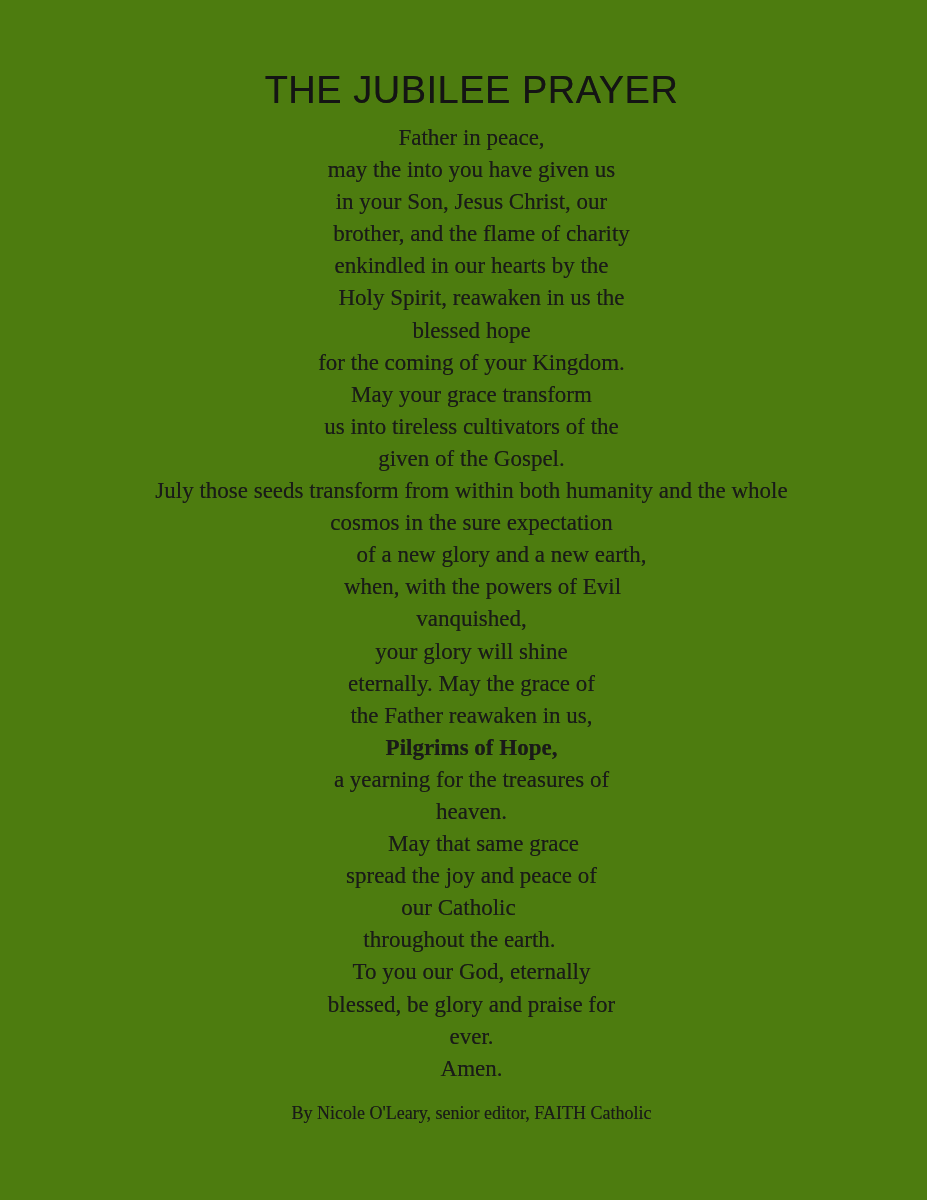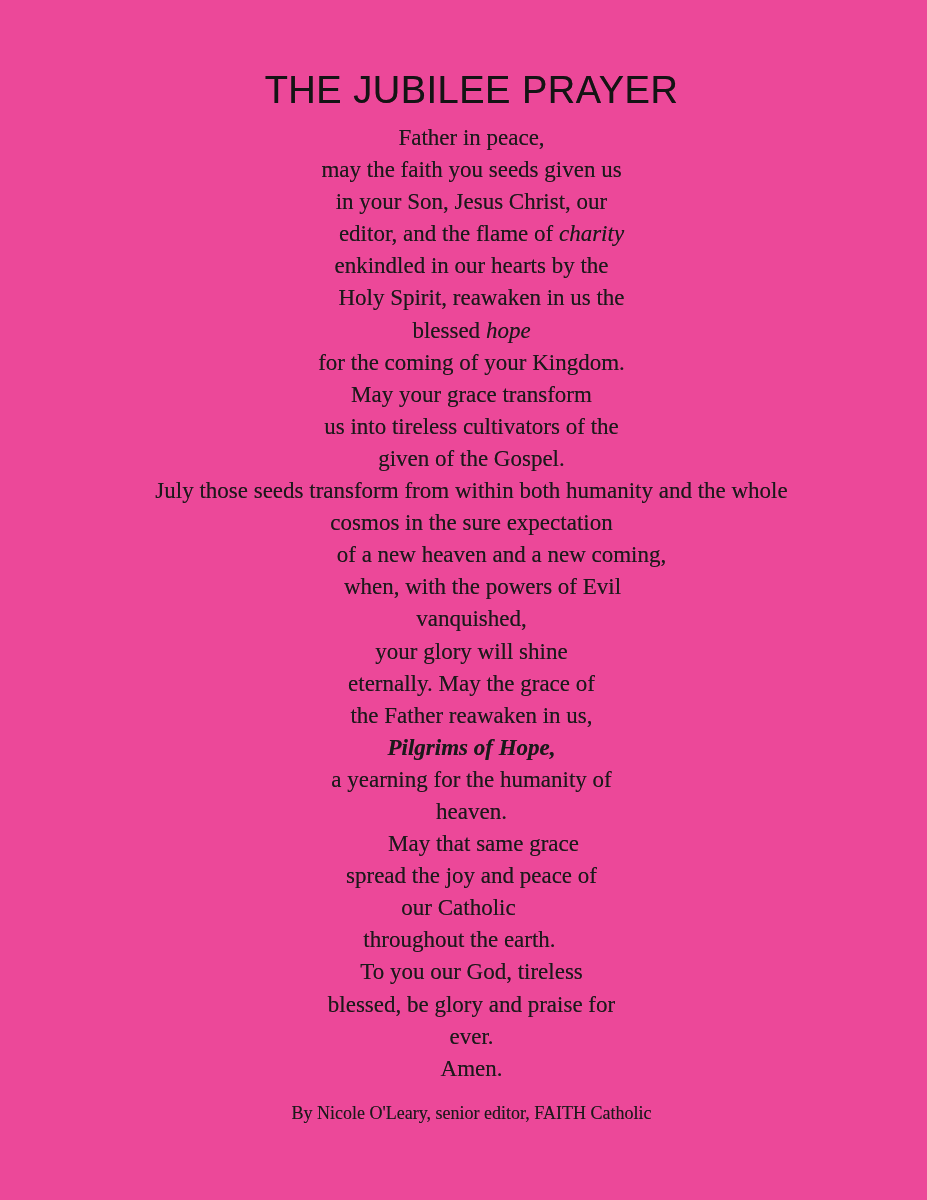--- a/index.html
+++ b/index.html
@@ -13,21 +13,21 @@
     position: relative;
     overflow: hidden;
     color: #161616;
   }
   .page {
     position: absolute;
     left: 0;
     top: 0;
     width: 927px;
     height: 1200px;
-    background: #ec4899;
+    background: #4d7c0f;
   }
   .title {
     position: absolute;
     top: 68px;
     left: 8px;
     width: 100%;
     margin: 0;
     text-align: center;
     font-family: "Liberation Sans", sans-serif;
     font-size: 38px;
@@ -53,21 +53,21 @@
     white-space: nowrap;
   }
   
   .prayer-line:nth-child(4)  { transform: translateX(10px); }
   .prayer-line:nth-child(6)  { transform: translateX(10px); }
   .prayer-line:nth-child(14) { transform: translateX(30px); }
   .prayer-line:nth-child(15) { transform: translateX(11px); }
   .prayer-line:nth-child(23) { transform: translateX(12px); }
   .prayer-line:nth-child(25) { transform: translateX(-13px); }
   .prayer-line:nth-child(26) { transform: translateX(-12px); }
-  .seg-italic { font-style: italic; }
+  .seg-italic { }
   .seg-bold   { font-weight: bold; text-align: center; }
   .byline {
     position: absolute;
     top: 1101px;
     left: 8px;
     width: 100%;
     text-align: center;
     font-family: "Liberation Serif", serif;
     font-size: 18px;
     line-height: 24px;
@@ -76,45 +76,45 @@
   }
 </style>
 </head>
 <body>
 
 <div class="page">
   <h1 class="title">THE JUBILEE PRAYER</h1>
 
   <div class="prayer">
       <div class="prayer-line"><span>Father in peace,</span></div>
-      <div class="prayer-line"><span>may the faith you seeds given us</span></div>
+      <div class="prayer-line"><span>may the into you have given us</span></div>
       <div class="prayer-line"><span>in your Son, Jesus Christ, our</span></div>
-      <div class="prayer-line"><span>editor, and the flame of </span><span class="seg-italic">charity</span></div>
+      <div class="prayer-line"><span>brother, and the flame of </span><span class="seg-italic">charity</span></div>
       <div class="prayer-line"><span>enkindled in our hearts by the</span></div>
       <div class="prayer-line"><span>Holy Spirit, reawaken in us the</span></div>
       <div class="prayer-line"><span>blessed </span><span class="seg-italic">hope</span></div>
       <div class="prayer-line"><span>for the coming of your Kingdom.</span></div>
       <div class="prayer-line"><span>May your grace transform</span></div>
       <div class="prayer-line"><span>us into tireless cultivators of the</span></div>
       <div class="prayer-line"><span>given of the Gospel.</span></div>
       <div class="prayer-line"><span>July those seeds transform from within both humanity and the whole</span></div>
       <div class="prayer-line"><span>cosmos in the sure expectation</span></div>
-      <div class="prayer-line"><span>of a new heaven and a new coming,</span></div>
+      <div class="prayer-line"><span>of a new glory and a new earth,</span></div>
       <div class="prayer-line"><span>when, with the powers of Evil</span></div>
       <div class="prayer-line"><span>vanquished,</span></div>
       <div class="prayer-line"><span>your glory will shine</span></div>
       <div class="prayer-line"><span>eternally. May the grace of</span></div>
       <div class="prayer-line"><span>the Father reawaken in us,</span></div>
       <div class="prayer-line"><span class="seg-italic seg-bold">Pilgrims of Hope,</span></div>
-      <div class="prayer-line"><span>a yearning for the humanity of</span></div>
+      <div class="prayer-line"><span>a yearning for the treasures of</span></div>
       <div class="prayer-line"><span>heaven.</span></div>
       <div class="prayer-line"><span>May that same grace</span></div>
       <div class="prayer-line"><span>spread the joy and peace of</span></div>
       <div class="prayer-line"><span>our Catholic</span></div>
       <div class="prayer-line"><span>throughout the earth.</span></div>
-      <div class="prayer-line"><span>To you our God, tireless</span></div>
+      <div class="prayer-line"><span>To you our God, eternally</span></div>
       <div class="prayer-line"><span>blessed, be glory and praise for</span></div>
       <div class="prayer-line"><span>ever.</span></div>
       <div class="prayer-line"><span>Amen.</span></div>
     </div>
 
   <div class="byline">By Nicole O'Leary, senior editor, FAITH Catholic</div>
 </div>
 
 </body></html>

